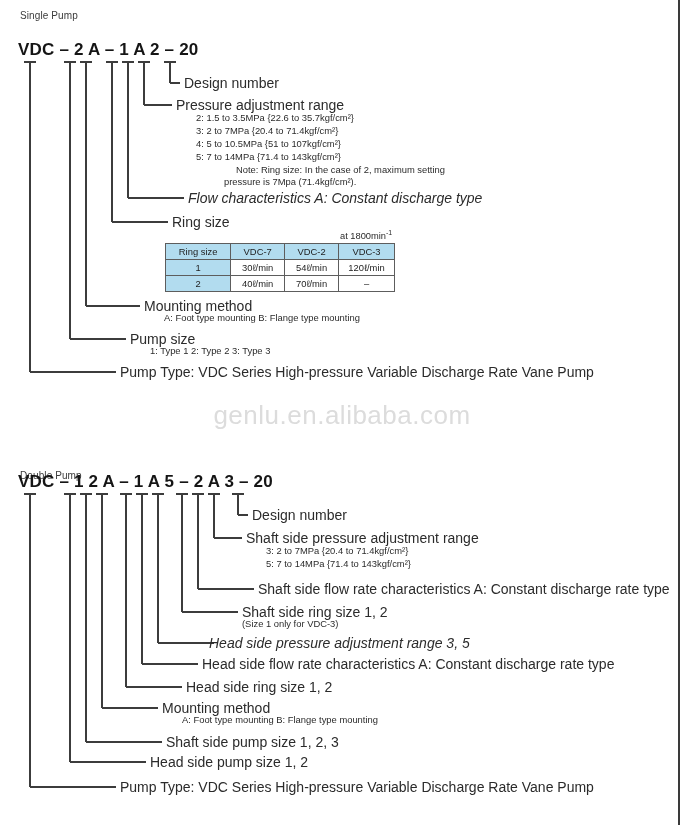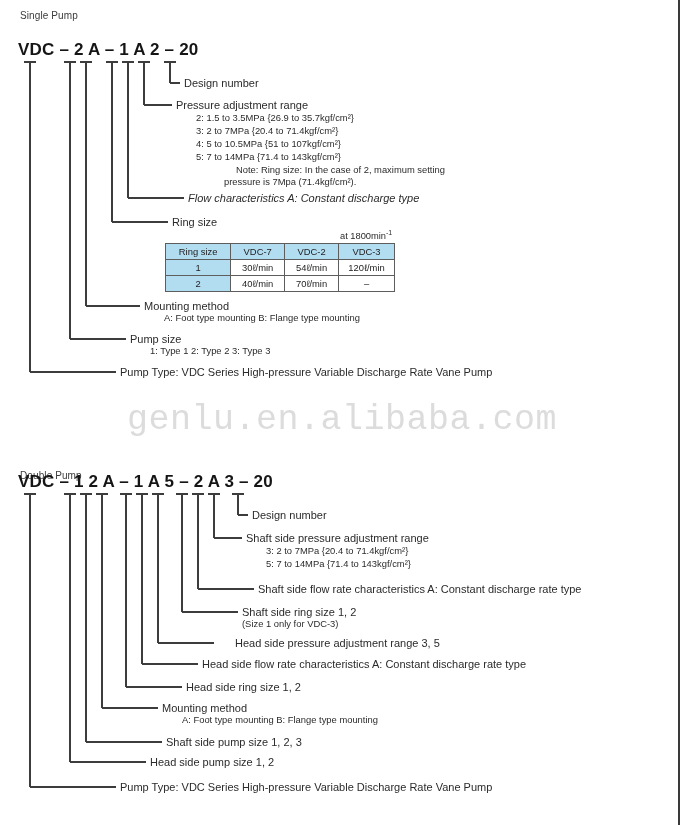--- a/index.html
+++ b/index.html
@@ -25,37 +25,37 @@
   .code-line{
     position:absolute;
     font-size:17px;
     font-weight:bold;
     color:#151515;
     letter-spacing:.2px;
     white-space:nowrap;
   }
   .lbl{
     position:absolute;
-    font-size:11px;
+    font-size:14px;
     color:#2b2b2b;
     white-space:nowrap;
     line-height:12.6px;
   }
   .lbl.sub{ font-size:9.4px; }
   .note-hang{ position:absolute; font-size:9.4px; color:#2b2b2b; white-space:nowrap;}
   svg.leaders{ position:absolute; left:0; top:0; overflow:visible; }
   svg.leaders line{ stroke:#3c3c3c; stroke-width:1.1; shape-rendering:crispEdges;}
   .wm{
     position:absolute;
     left:4px; right:0;
     text-align:center;
-    font-size:35px;
+    font-size:26px;
     color:#dcdcdc;
     letter-spacing:.5px;
-    font-family:Liberation Mono, monospace;
+    font-family:Liberation Sans, sans-serif;
     user-select:none;
   }
   table.ring{
     position:absolute;
     border-collapse:collapse;
     font-size:9.4px;
     color:#1d1d1d;
   }
   table.ring td, table.ring th{
     border:1px solid #5d5d5d;
@@ -109,21 +109,21 @@
   <line x1="128" y1="198" x2="184" y2="198"></line>
   <line x1="112" y1="222" x2="168" y2="222"></line>
   <line x1="86" y1="306" x2="140" y2="306"></line>
   <line x1="70" y1="339" x2="126" y2="339"></line>
   <line x1="30" y1="372" x2="116" y2="372"></line>
 </svg>
 
 <div class="lbl" style="left:184px; top:77px;">Design number</div>
 
 <div class="lbl" style="left:176px; top:99px;">Pressure adjustment range</div>
-<div class="lbl sub" style="left:196px; top:112px;">2: 1.5 to 3.5MPa {26.9 to 35.7kgf/cm²}</div>
+<div class="lbl sub" style="left:196px; top:112px;">2: 1.5 to 3.5MPa {22.6 to 35.7kgf/cm²}</div>
 <div class="lbl sub" style="left:196px; top:125px;">3: 2 to 7MPa {20.4 to 71.4kgf/cm²}</div>
 <div class="lbl sub" style="left:196px; top:138px;">4: 5 to 10.5MPa {51 to 107kgf/cm²}</div>
 <div class="lbl sub" style="left:196px; top:151px;">5: 7 to 14MPa {71.4 to 143kgf/cm²}</div>
 <div class="note-hang" style="left:196px; top:164px;padding-left:40px;">Note: Ring size: In the case of 2, maximum setting</div>
 <div class="note-hang" style="left:224px; top:176px;">pressure is 7Mpa (71.4kgf/cm²).</div>
 
 <div class="lbl" style="left:188px; top:192px;font-style:italic;">Flow characteristics    A: Constant discharge type</div>
 
 <div class="lbl" style="left:172px; top:216px;">Ring size</div>
 
@@ -221,21 +221,21 @@
 
 <div class="lbl" style="left:246px; top:532px;">Shaft side pressure adjustment range</div>
 <div class="lbl sub" style="left:266px; top:545px;">3: 2 to 7MPa {20.4 to 71.4kgf/cm²}</div>
 <div class="lbl sub" style="left:266px; top:558px;">5: 7 to 14MPa {71.4 to 143kgf/cm²}</div>
 
 <div class="lbl" style="left:258px; top:583px;">Shaft side flow rate characteristics    A: Constant discharge rate type</div>
 
 <div class="lbl" style="left:242px; top:606px;">Shaft side ring size 1, 2</div>
 <div class="lbl sub" style="left:242px; top:618px;">(Size 1 only for VDC-3)</div>
 
-<div class="lbl" style="left:235px; top:637px;">Head side pressure adjustment range 3, 5</div>
+<div class="lbl" style="left:209px; top:637px;font-style:italic;">Head side pressure adjustment range 3, 5</div>
 
 <div class="lbl" style="left:202px; top:658px;">Head side flow rate characteristics    A: Constant discharge rate type</div>
 
 <div class="lbl" style="left:186px; top:681px;">Head side ring size 1, 2</div>
 
 <div class="lbl" style="left:162px; top:702px;">Mounting method</div>
 <div class="lbl sub" style="left:182px; top:714px;">A: Foot type mounting    B: Flange type mounting</div>
 
 <div class="lbl" style="left:166px; top:736px;">Shaft side pump size  1, 2, 3</div>
 

